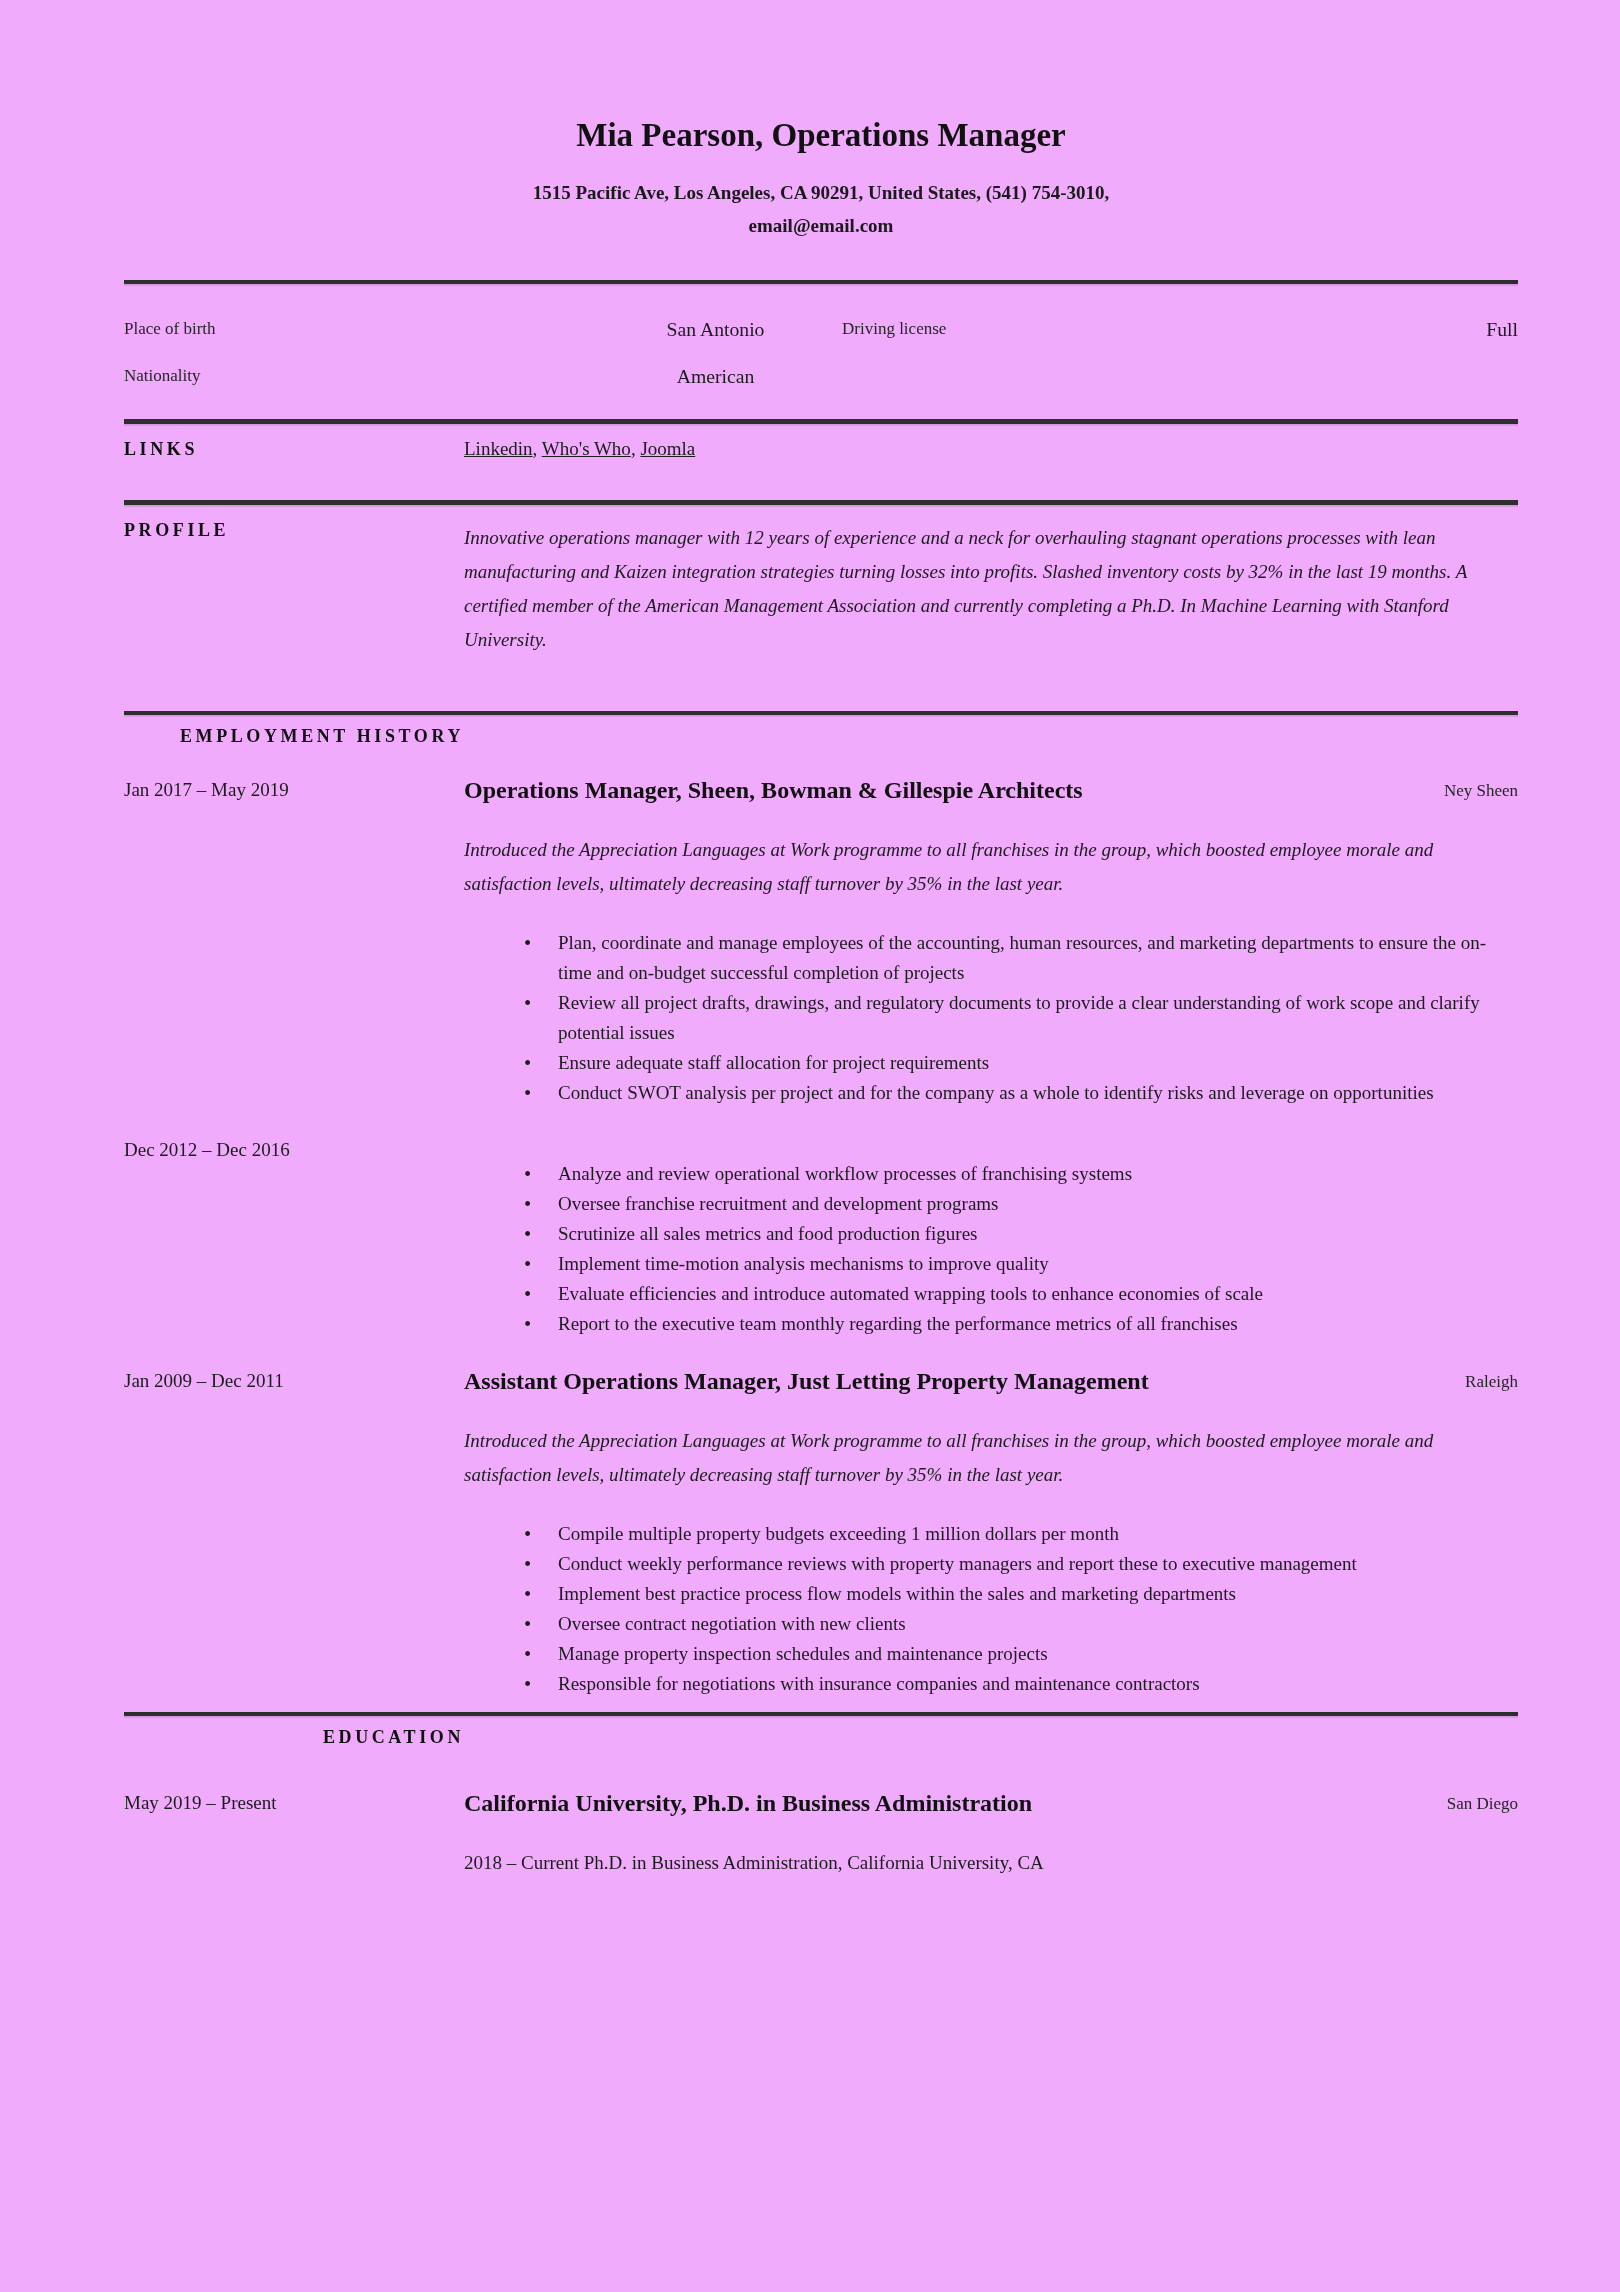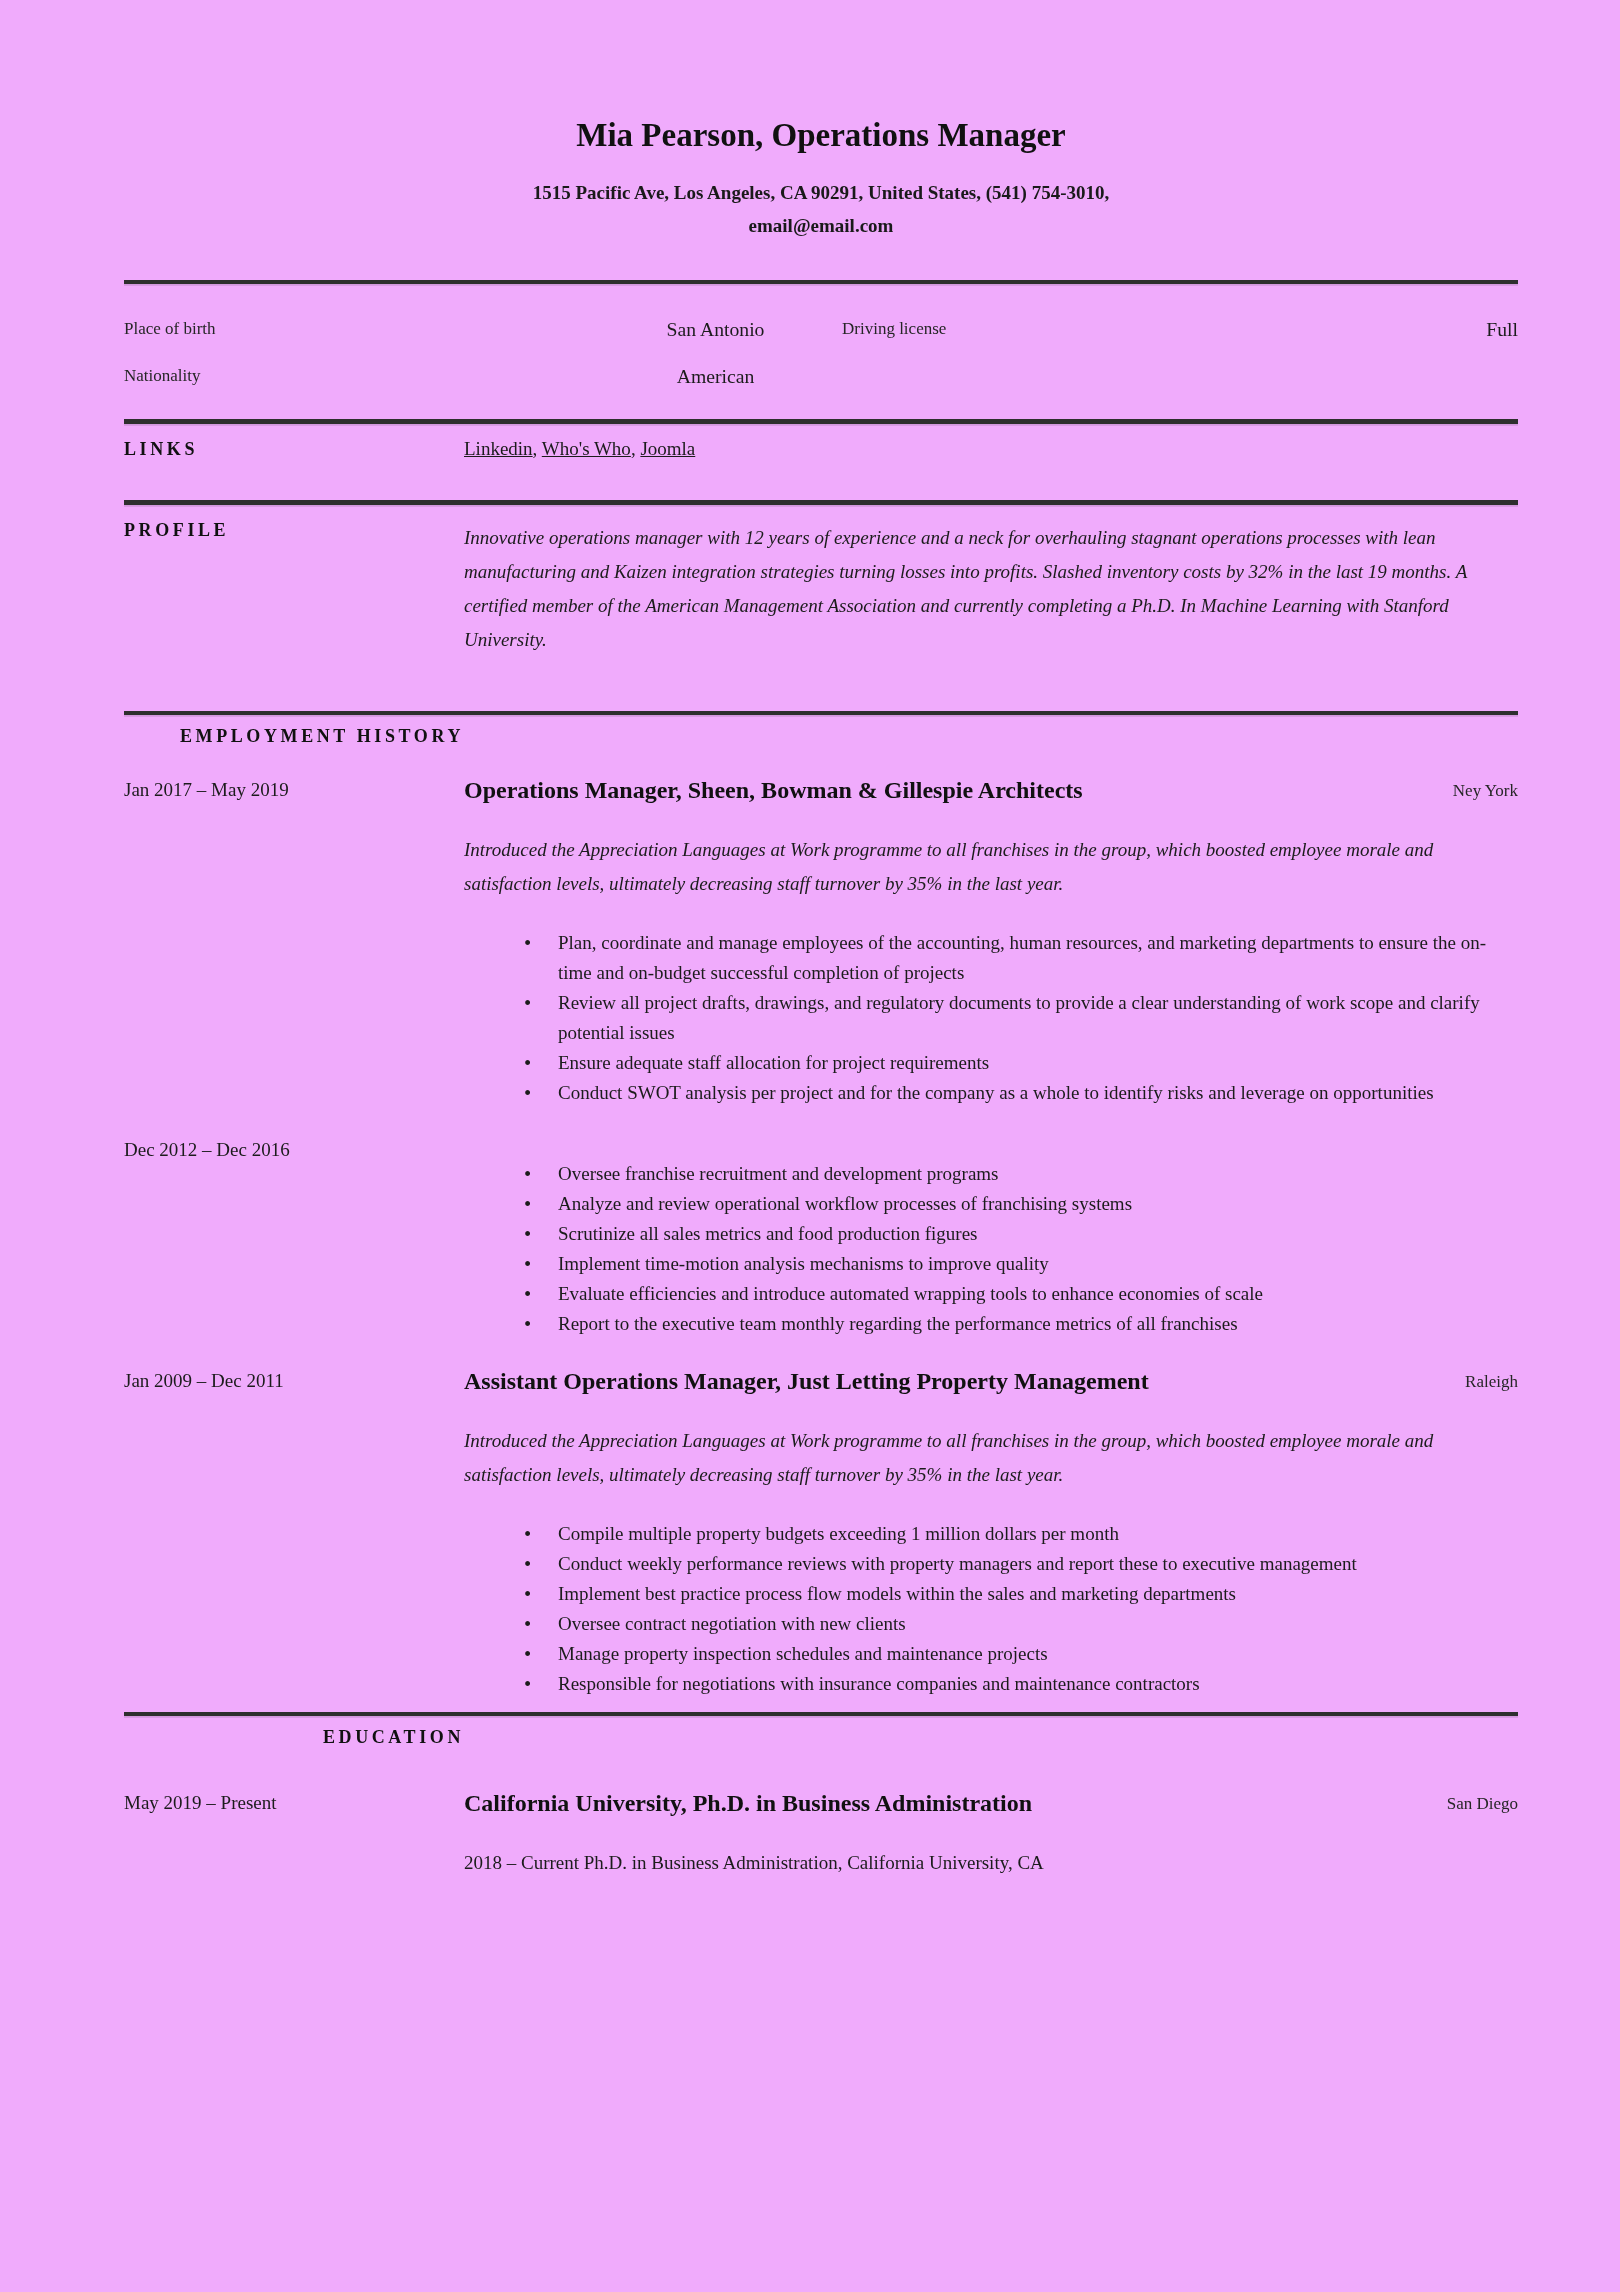--- a/index.html
+++ b/index.html
@@ -110,38 +110,38 @@
     <div class="section-label">
       <span class="heading">EMPLOYMENT HISTORY</span>
     </div>
   </div>
 
   <div class="job">
     <div class="job-dates">Jan 2017 – May 2019</div>
     <div class="job-main">
       <div class="job-head">
         <div class="job-title">Operations Manager, Sheen, Bowman &amp; Gillespie Architects</div>
-        <div class="job-loc">Ney York</div>
+        <div class="job-loc">Ney Sheen</div>
       </div>
       <div class="job-summary">Introduced the Appreciation Languages at Work programme to all franchises in the group, which boosted employee morale and satisfaction levels, ultimately decreasing staff turnover by 35% in the last year.</div>
       <ul class="job-bullets">
         <li>Plan, coordinate and manage employees of the accounting, human resources, and marketing departments to ensure the on-time and on-budget successful completion of projects</li>
         <li>Review all project drafts, drawings, and regulatory documents to provide a clear understanding of work scope and clarify potential issues</li>
         <li>Ensure adequate staff allocation for project requirements</li>
         <li>Conduct SWOT analysis per project and for the company as a whole to identify risks and leverage on opportunities</li>
       </ul>
     </div>
   </div>
 
   <div class="job">
     <div class="job-dates">Dec 2012 – Dec 2016</div>
     <div class="job-main">
       <ul class="job-bullets">
+        <li>Analyze and review operational workflow processes of franchising systems</li>
         <li>Oversee franchise recruitment and development programs</li>
-        <li>Analyze and review operational workflow processes of franchising systems</li>
         <li>Scrutinize all sales metrics and food production figures</li>
         <li>Implement time-motion analysis mechanisms to improve quality</li>
         <li>Evaluate efficiencies and introduce automated wrapping tools to enhance economies of scale</li>
         <li>Report to the executive team monthly regarding the performance metrics of all franchises</li>
       </ul>
     </div>
   </div>
 
   <div class="job">
     <div class="job-dates">Jan 2009 – Dec 2011</div>

